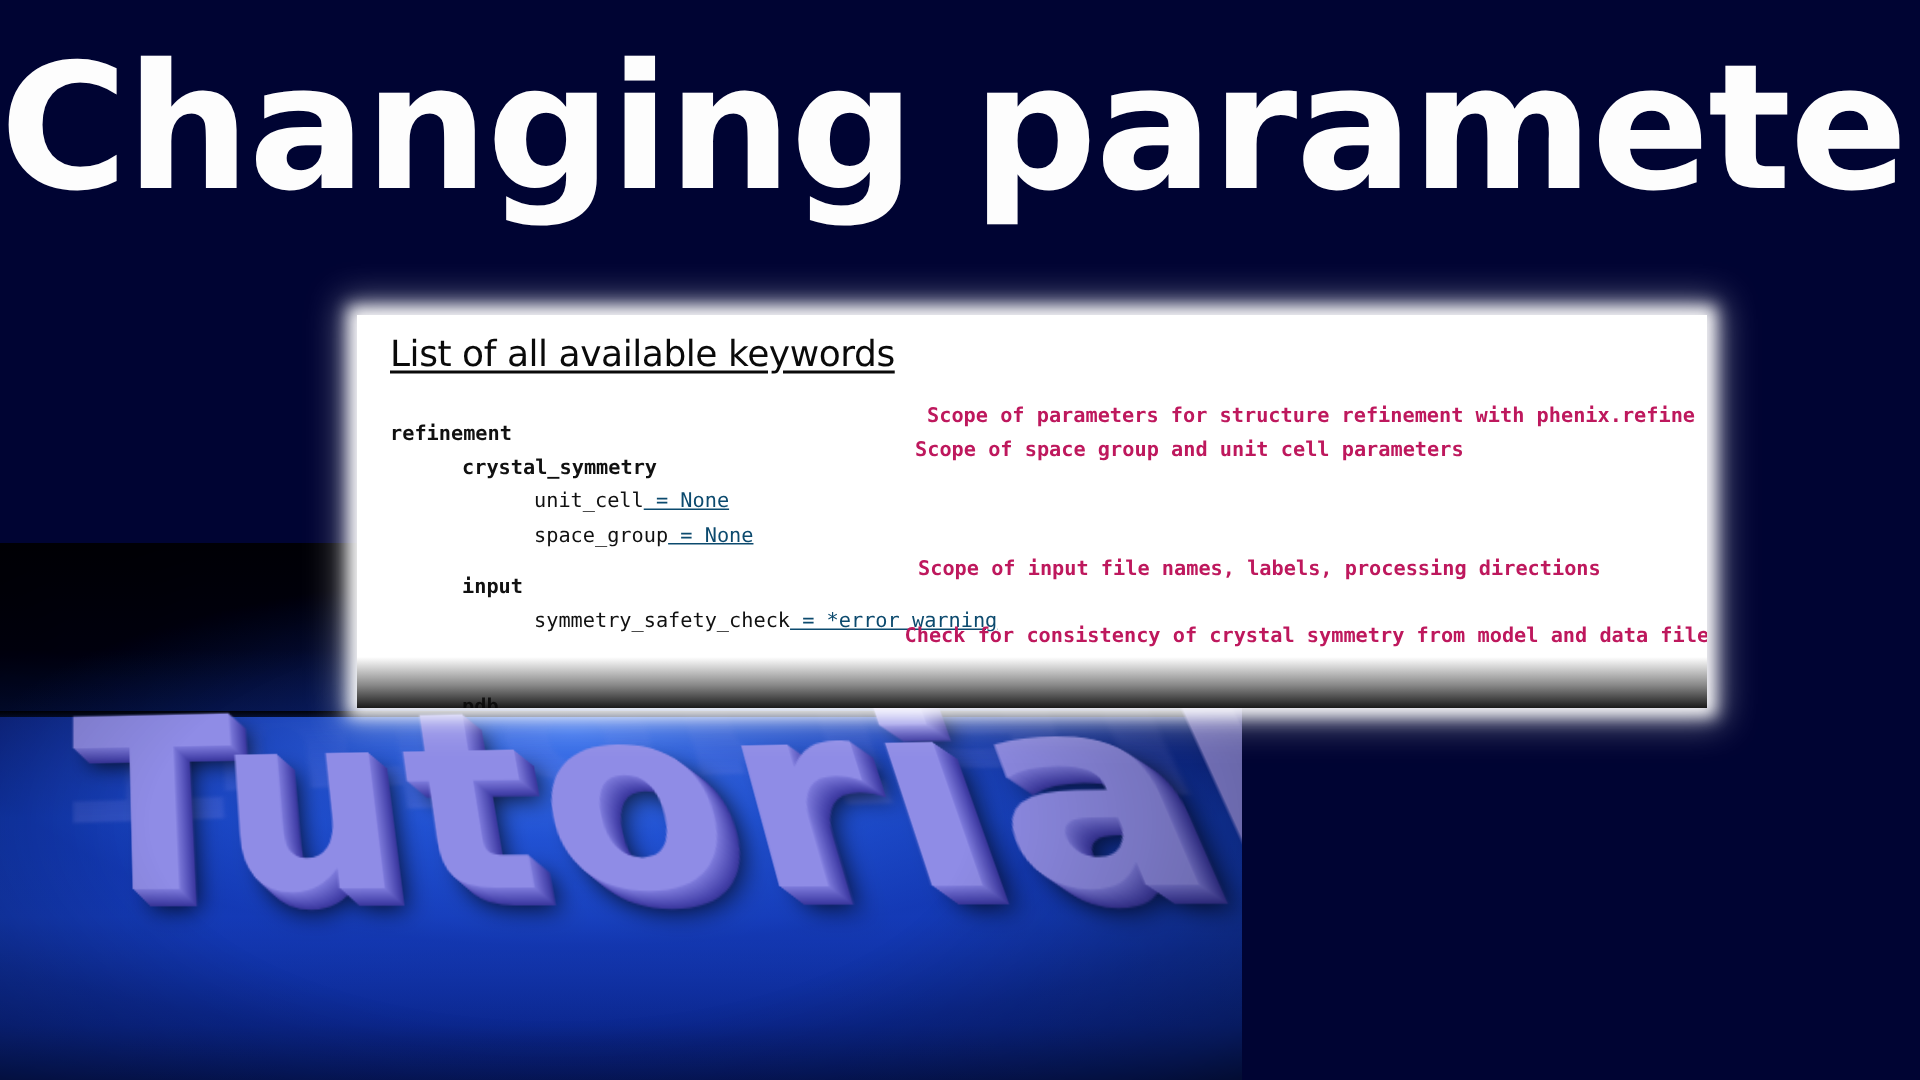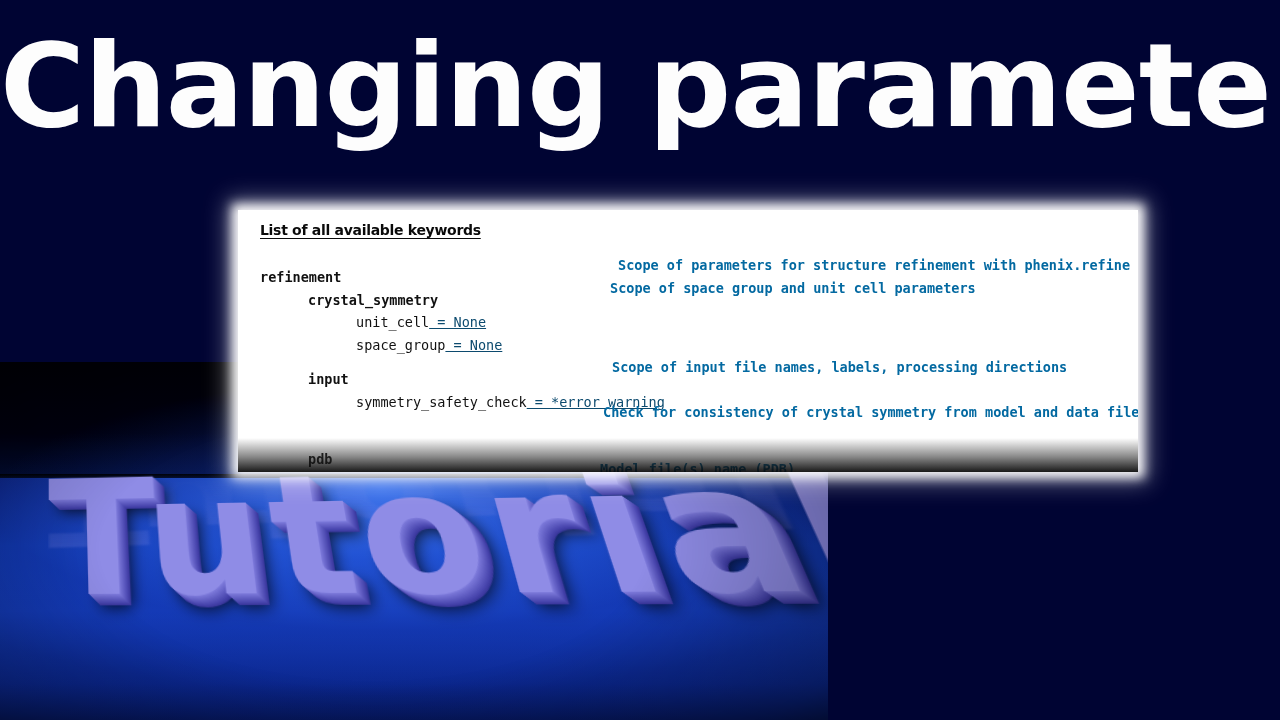--- a/index.html
+++ b/index.html
@@ -148,22 +148,22 @@
     height: 34px;
     background: linear-gradient(180deg, rgba(255,255,255,0) 0%, rgba(40,40,40,0.55) 55%, rgba(8,8,8,0.93) 100%);
     pointer-events: none;
   }
   .panel-inner {
     position: relative;
     padding: 12px 0 0 22px;
   }
   #panel-heading {
     font-family: "DejaVu Sans", sans-serif;
-    font-weight: bold;
-    font-size: 14px;
+    font-weight: normal;
+    font-size: 24px;
     color: #0a0a0a;
     text-decoration: underline;
     text-underline-offset: 3px;
     margin: 0 0 16px 0;
     letter-spacing: -0.3px;
   }
   .kw-lines {
     position: relative;
     font-family: "DejaVu Sans Mono", monospace;
     font-size: 13.5px;
@@ -178,21 +178,21 @@
     position: absolute;
     left: 0;
     top: 12px;
     color: #111;
     font-weight: bold;
   }
   .kw-left.plain { font-weight: normal; }
   .kw-desc {
     position: absolute;
     top: 0;
-    color: #0369a1;
+    color: #be185d;
     font-weight: bold;
   }
   .kw-val { color: #0c4a6e; text-decoration: underline; }
   .spacer { height: 12px; }
 </style>
 </head>
 <body>
 
 <div id="slide">
 

